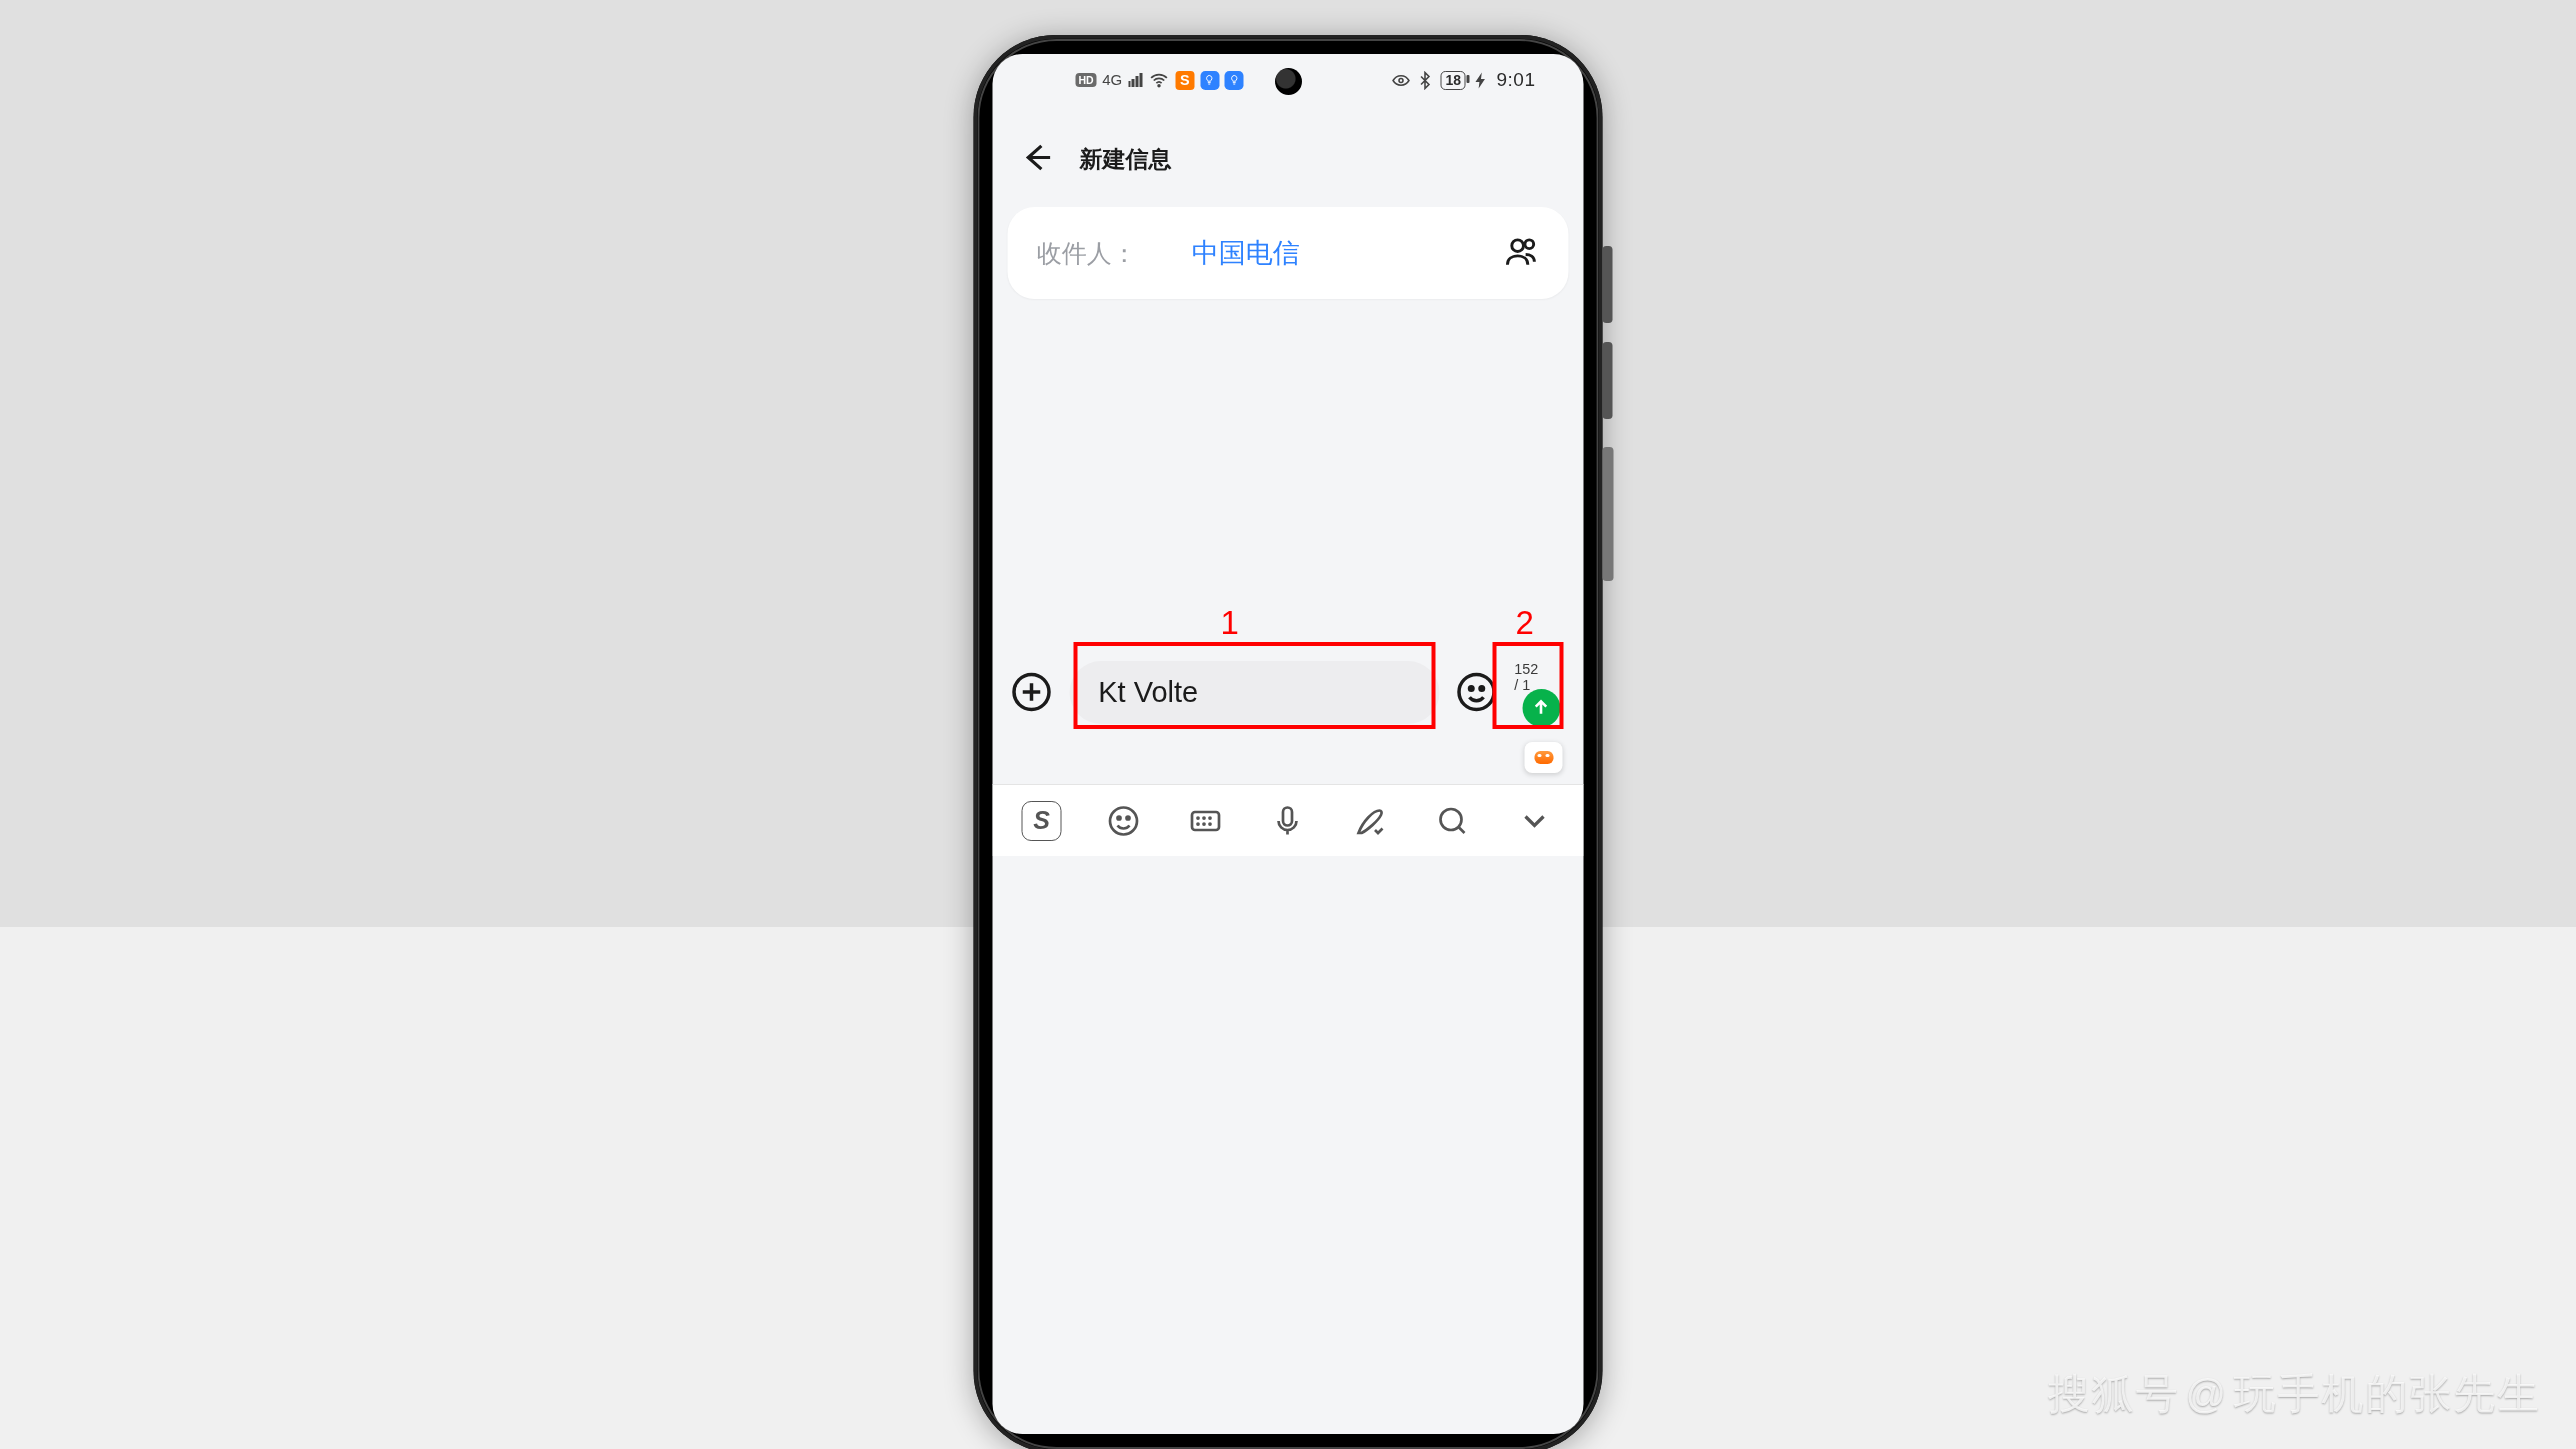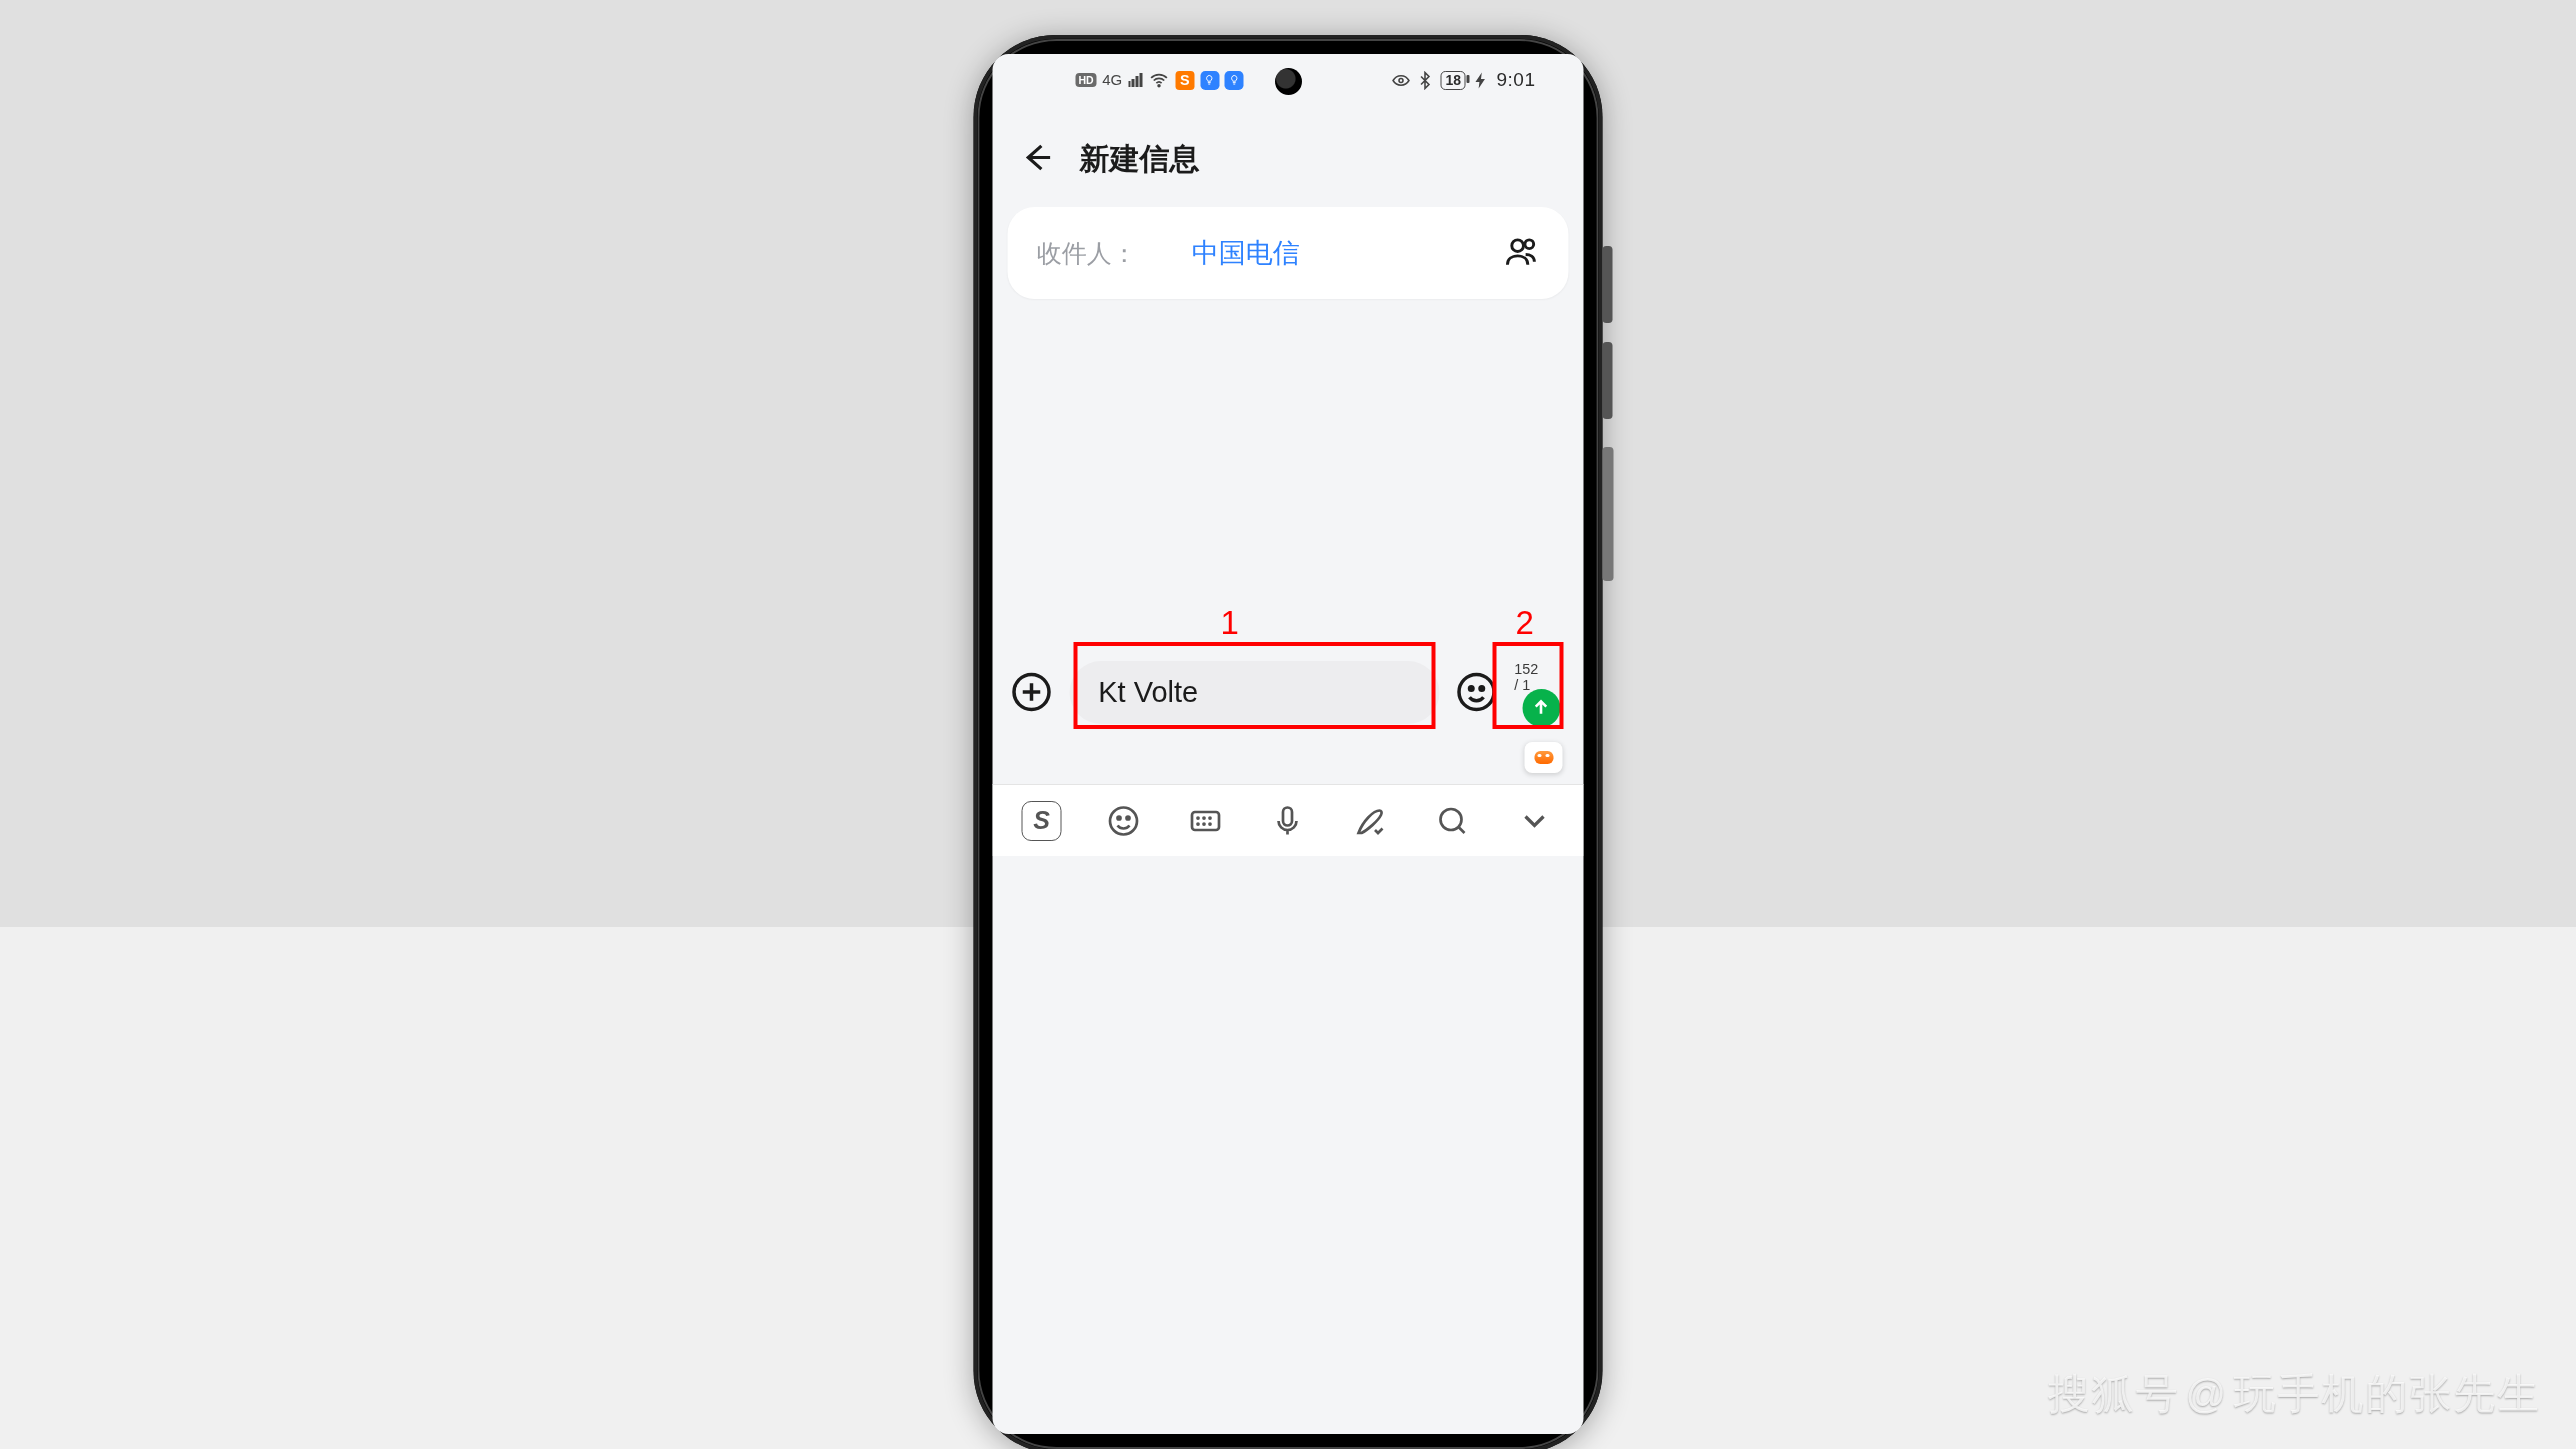--- a/index.html
+++ b/index.html
@@ -41,21 +41,21 @@
     box-shadow:0 0 0 3.8px #222 inset, 0 3.8px 29px rgba(0,0,0,.3);
   }
   .phone::before{
     
     content:"";position:absolute;inset:3.8px;border-radius:79px;
     box-shadow:inset 0 0 0 1.9px #444;
     pointer-events:none;
   }
   .screen{
     position:absolute;inset:19px;
-    border-radius:16px;
+    border-radius:30px;
     background:var(--screen-bg);
     overflow:hidden;
   }
   
   .camera{
     position:absolute;left:50%;top:33px;transform:translateX(-50%);
     width:27px;height:27px;border-radius:50%;
     background:radial-gradient(circle at 40% 40%,#333 0 40%,#000 45%);
     z-index:10;
   }
@@ -91,21 +91,21 @@
   .batt{display:inline-flex;align-items:center;border:1.9px solid #444;border-radius:4.8px;padding:0 3.8px;height:17px;font-size:14px;font-weight:700;position:relative;}
   .batt::after{content:"";position:absolute;right:-4.8px;top:3.8px;width:2.9px;height:7.7px;background:#444;border-radius:1px;}
   .time{font-size:19px;font-weight:500;letter-spacing:0.5px;}
 
   
   .titlebar{
     position:absolute;top:67px;left:0;right:0;height:77px;
     display:flex;align-items:center;gap:25px;padding:0 27px;
   }
   .back-arrow svg{width:35px;height:35px;stroke:#1b1b1b;stroke-width:2.2;}
-  .title{font-size:30px;font-weight:600;color:var(--text);}
+  .title{font-size:23px;font-weight:600;color:var(--text);}
 
   
   .recipient{
     position:absolute;top:153px;left:15.3px;right:15.3px;
     background:var(--card-bg);border-radius:27px;height:92px;
     display:flex;align-items:center;padding:0 29px;
     box-shadow:0 1px 1.9px rgba(0,0,0,.04);
   }
   .rec-label{color:var(--muted);font-size:25px;margin-right:15px;}
   .rec-value{color:var(--accent);font-size:27px;font-weight:500;flex:1;margin-left:40px;}

